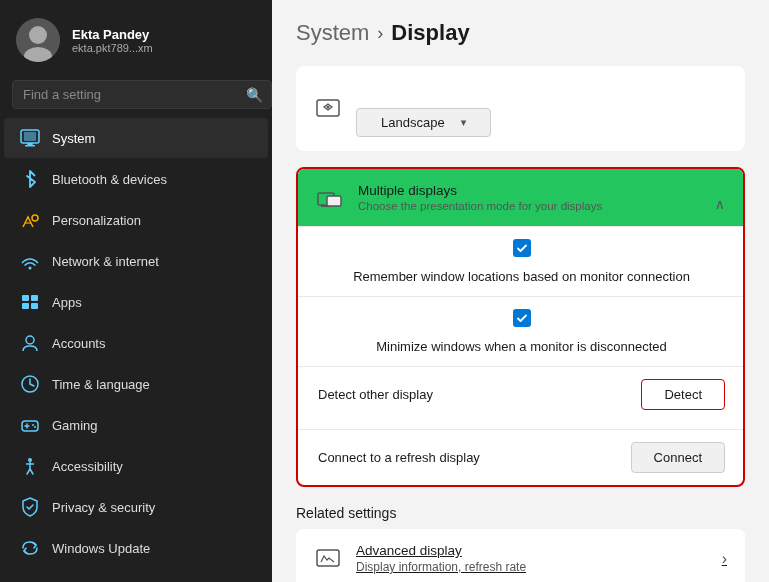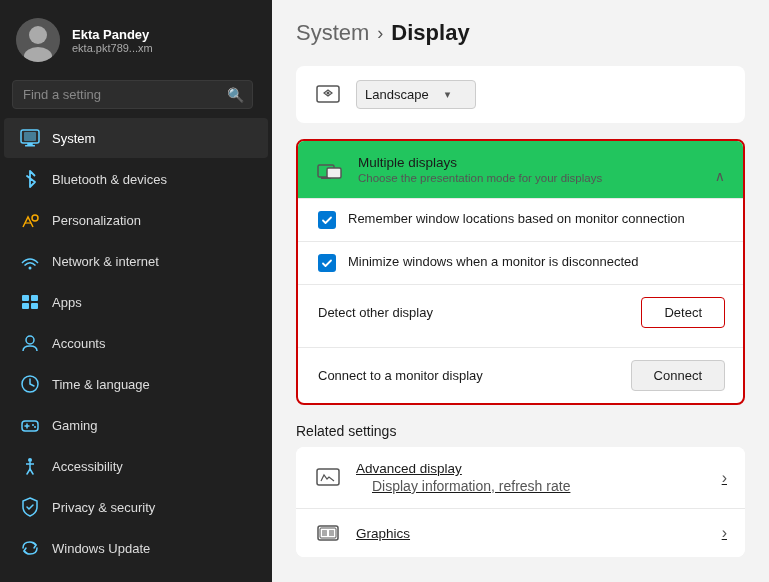--- a/index.html
+++ b/index.html
@@ -58,21 +58,21 @@
       font-weight: 600;
       color: #ffffff;
     }
 
     .user-email {
       font-size: 11px;
       color: #aaaaaa;
     }
 
     .search-box {
-      margin: 4px 19px 8px 12px;
+      margin: 4px 0 8px 12px;
       position: relative;
     }
 
     .search-input {
       width: 100%;
       background: #2d2d2d;
       border: 1px solid #3a3a3a;
       border-radius: 4px;
       color: #ffffff;
       padding: 6px 32px 6px 10px;
@@ -207,25 +207,26 @@
       gap: 8px;
     }
 
     .dropdown-btn {
       display: flex;
       align-items: center;
       gap: 16px;
       background: #f0f0f0;
       border: 1px solid #cccccc;
       border-radius: 4px;
-      padding: 6px 8px;
+      padding: 6px 24px;
       font-size: 13px;
       color: #1a1a1a;
       cursor: pointer;
       min-width: 120px;
+      margin-top: 28px;
     }
 
     .chevron-down {
       font-size: 11px;
       color: #555;
     }
 
     
     .multiple-displays-section {
       background: #ffffff;
@@ -249,23 +250,25 @@
       color: #555;
     }
 
     .multiple-displays-body {
       border-top: 1px solid #e8e8e8;
     }
 
     
     .checkbox-row {
       display: flex;
+      align-items: center;
       padding: 12px 18px 12px 20px;
       border-bottom: 1px solid #e8e8e8;
       gap: 12px;
+      flex-direction: column;
     }
 
     .checkbox-blue {
       width: 18px;
       height: 18px;
       background: #0078d4;
       border-radius: 3px;
       display: flex;
       align-items: center;
       justify-content: center;
@@ -367,24 +370,23 @@
       flex: 1;
     }
 
     .related-title {
       font-size: 13.5px;
       color: #1a1a1a;
       font-weight: 500;
     }
 
     .related-sub {
-      font-size: 14px;
+      font-size: 12px;
       color: #555555;
       margin-top: 2px;
-      margin-left: 16px;
     }
 
     .related-arrow {
       font-size: 16px;
       color: #555;
     }
 
     
     .main-content::-webkit-scrollbar { width: 6px; }
     .main-content::-webkit-scrollbar-track { background: transparent; }
@@ -590,21 +592,21 @@
         </div>
         <span class="checkbox-label">Minimize windows when a monitor is disconnected</span>
       </div>
 
       <div class="detect-row">
         <span class="detect-label">Detect other display</span>
         <button class="detect-button">Detect</button>
       </div>
 
       <div class="connect-row">
-        <span class="connect-label">Connect to a monitor display</span>
+        <span class="connect-label">Connect to a refresh display</span>
         <button class="connect-button">Connect</button>
       </div>
 
     </div>
   </div>
 
   <div>
     <div class="related-settings-title">Related settings</div>
     <div class="settings-panel">
 

